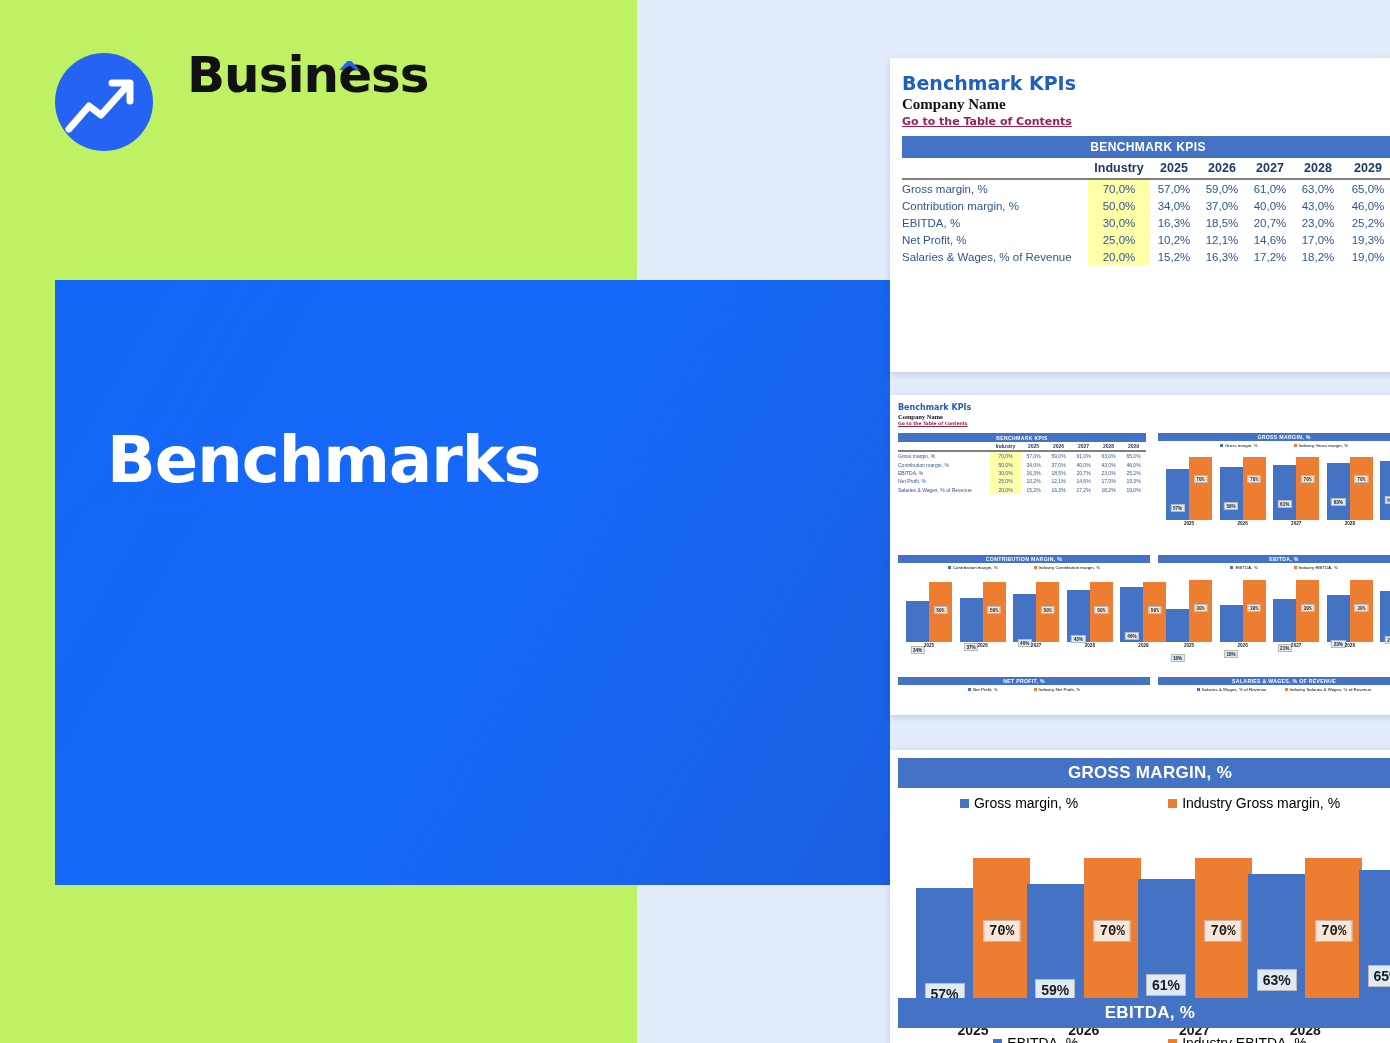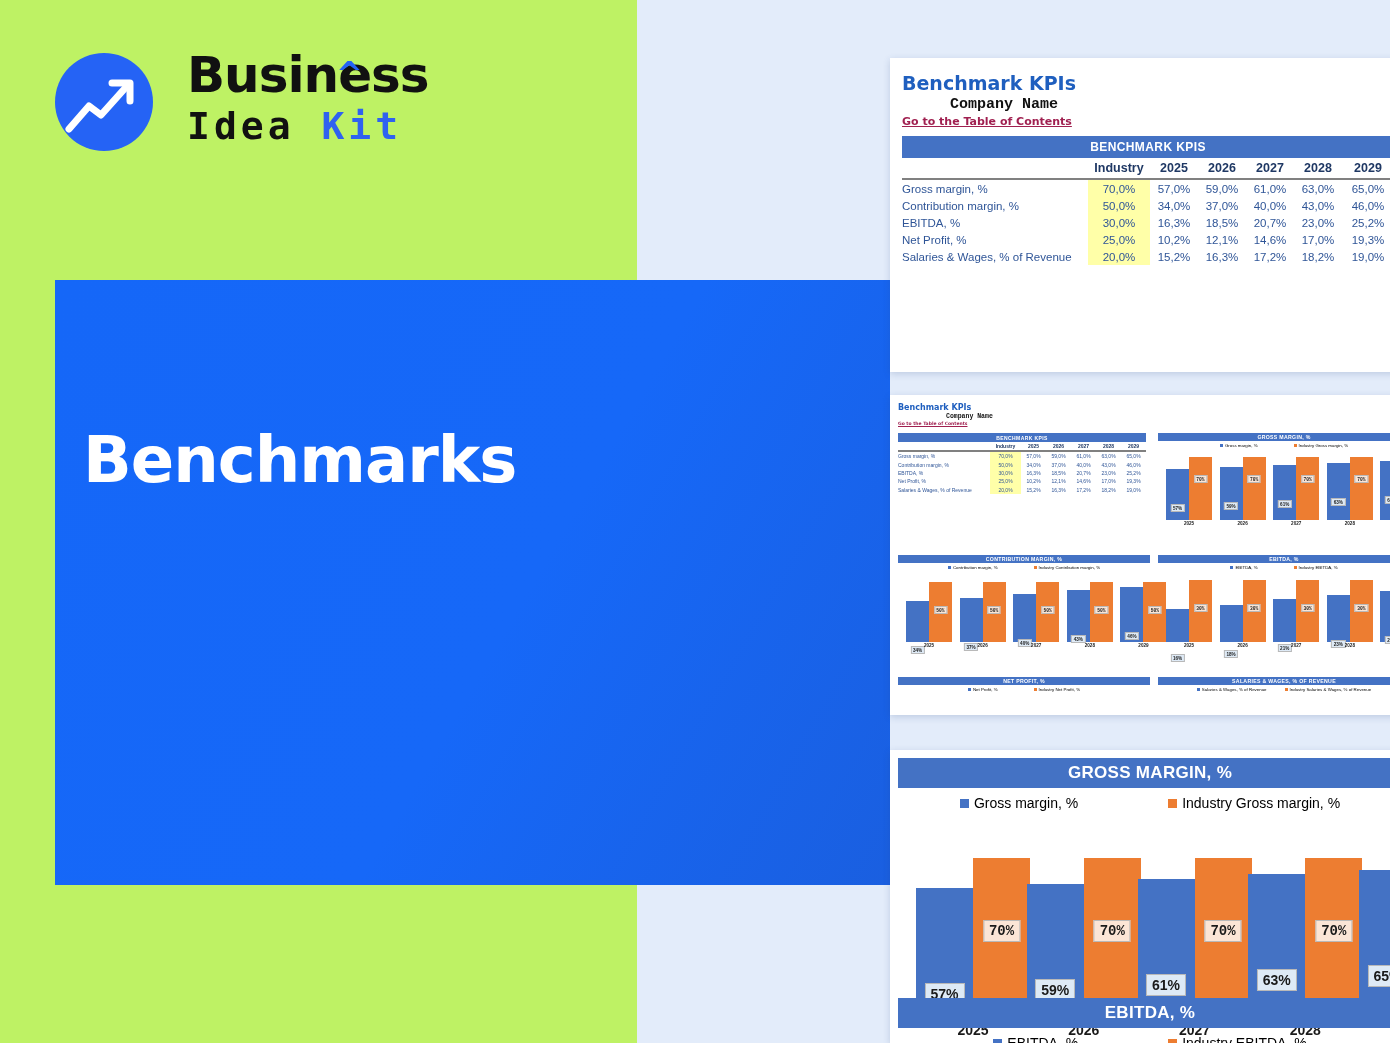--- a/index.html
+++ b/index.html
@@ -40,21 +40,21 @@
     color: #111111; line-height: 46px;
   }
   .logo-line2 .kit { color: #2f62f0; }
 
   
   .blue-panel {
     position: absolute; left: 55px; top: 280px; width: 835px; height: 605px;
     background: linear-gradient(120deg,#1567f8 0%,#1668f8 55%,#1a5fe0 100%);
   }
   .headline {
-    position: absolute; left: 28px; top: 143px;
+    position: absolute; left: 52px; top: 143px;
     font-family: "DejaVu Sans", sans-serif;
     font-size: 64px; font-weight: 700; color: #ffffff; letter-spacing: -1px;
   }
   .body-copy {
     position: absolute; left: 40px; top: 248px; width: 680px;
     font-family: "DejaVu Sans", sans-serif;
     font-size: 28px; font-weight: 700; color: #ffffff;
     line-height: 38px; letter-spacing: -0.2px;
   }
 
@@ -63,21 +63,21 @@
     position: absolute; background: #ffffff;
     box-shadow: 0 2px 7px rgba(40,70,130,.20);
     overflow: hidden;
   }
   #card-top    { left: 890px; top: 58px;  width: 520px; height: 314px; }
   #card-mid    { left: 890px; top: 395px; width: 520px; height: 320px; }
   #card-bottom { left: 890px; top: 750px; width: 520px; height: 293px; }
 
   
   .sheet-h1 { color: #1f5fbf; font-weight: 700; font-family: "DejaVu Sans", sans-serif; }
-  .sheet-h2 { color: #111; font-weight: 700; font-family: Liberation Mono, monospace; margin-left: 48px; }
+  .sheet-h2 { color: #111; font-weight: 700; font-family: Liberation Serif, serif; }
   .sheet-link {
     color: #a02050; font-weight: 700; text-decoration: underline;
     font-family: "DejaVu Sans", sans-serif;
   }
 
   
   table.kpi { border-collapse: collapse; table-layout: fixed; }
   table.kpi .band {
     background: #4472c4; color: #fff; font-weight: 700; text-align: center;
     letter-spacing: .4px;
@@ -160,24 +160,20 @@
     <div class="logo-mark">
       <svg width="98" height="98" viewBox="0 0 98 98" aria-hidden="true">
         <path d="M14 76 L34 53 L46 62 L72 33" stroke="#ffffff" stroke-width="7" fill="none" stroke-linecap="round" stroke-linejoin="round"></path>
         <path d="M57 30 L75 30 L75 48" stroke="#ffffff" stroke-width="7" fill="none" stroke-linecap="round" stroke-linejoin="round"></path>
       </svg>
     </div>
     <div class="logo-text">
       <div class="logo-line1">
         <span>Business</span>
         <span class="logo-hat">^</span>
-      </div>
-      <div class="logo-line2">
-        <span>Idea</span>
-        <span class="kit">Kit</span>
       </div>
     </div>
   </div>
 
   <div class="blue-panel">
     <div class="headline">Benchmarks</div>
   </div>
 
   <div class="card" id="card-top">
     <div style="position:absolute;left:12px;top:14px;">

